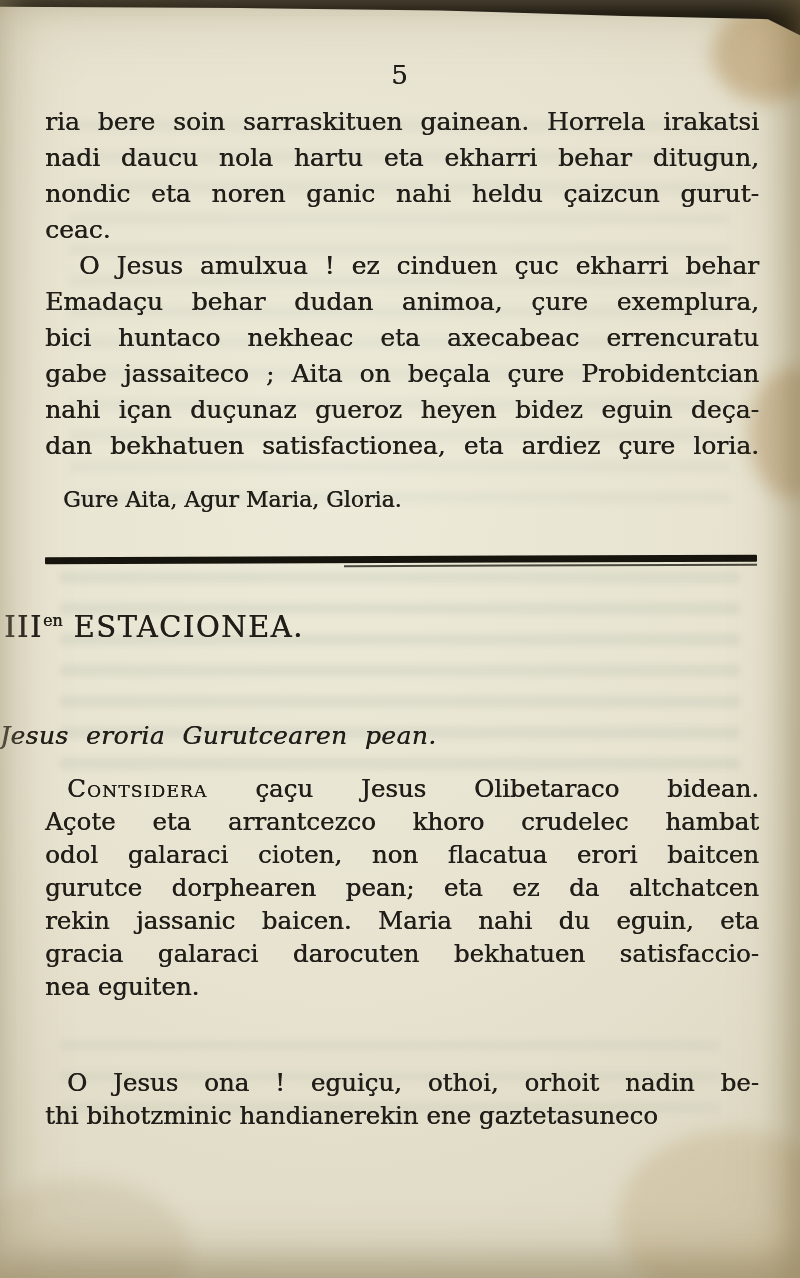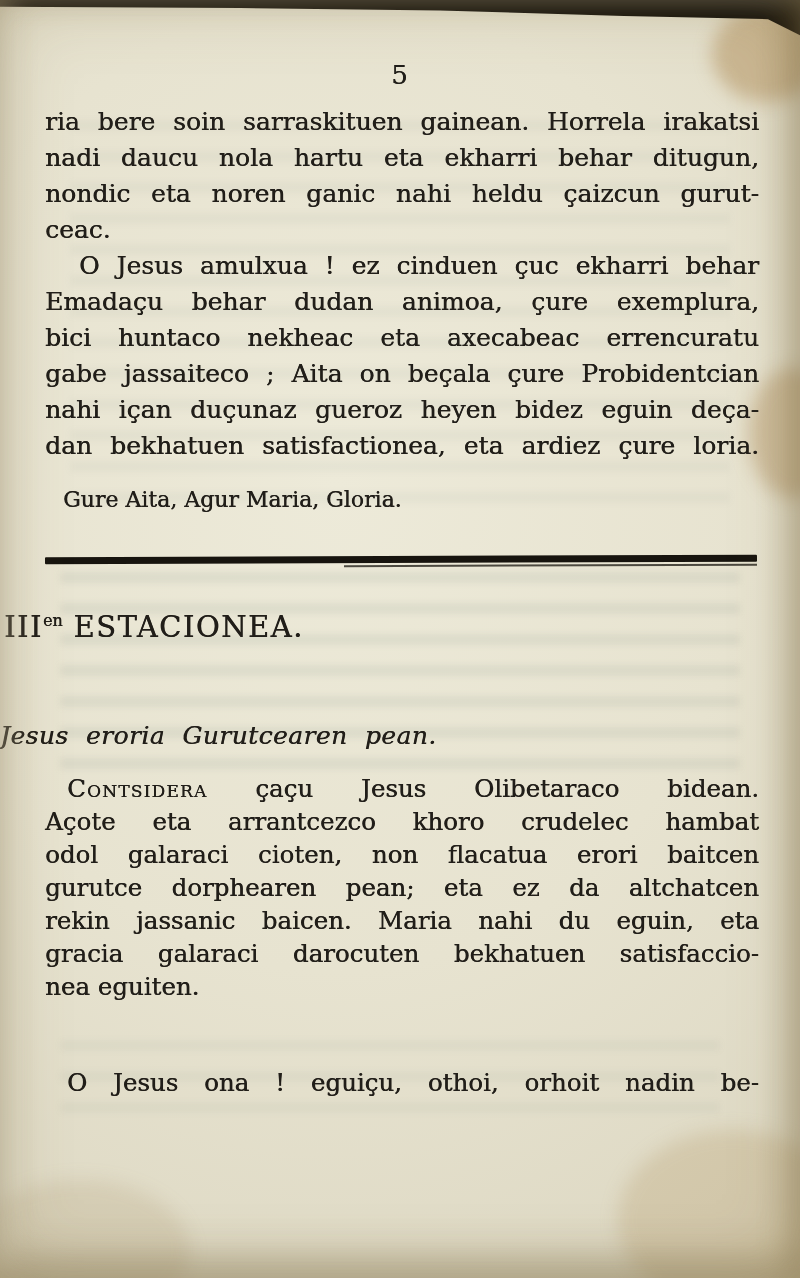--- a/index.html
+++ b/index.html
@@ -131,15 +131,16 @@
         <div class="line">odol galaraci cioten, non flacatua erori baitcen</div>
         <div class="line">gurutce dorphearen pean; eta ez da altchatcen</div>
         <div class="line">rekin jassanic baicen. Maria nahi du eguin, eta</div>
         <div class="line">gracia galaraci darocuten bekhatuen satisfaccio-</div>
         <div class="line nojust">nea eguiten.</div>
       </div>
   </div>
 
   <div class="col closing inked">
       <div class="line">O Jesus ona ! eguiçu, othoi, orhoit nadin be-</div>
+      <div class="line nojust">thi bihotzminic handianerekin ene gaztetasuneco</div>
     </div>
 
 </div>
 
 </body></html>

